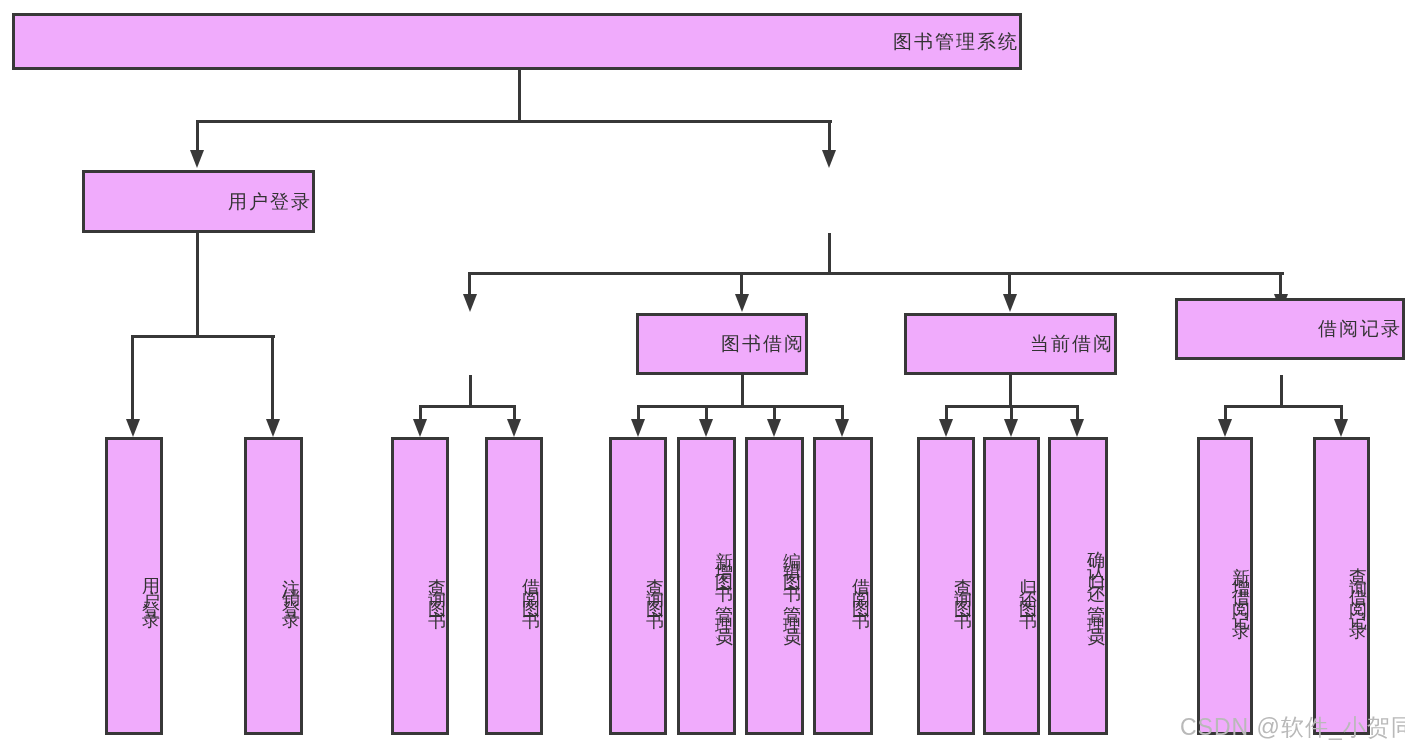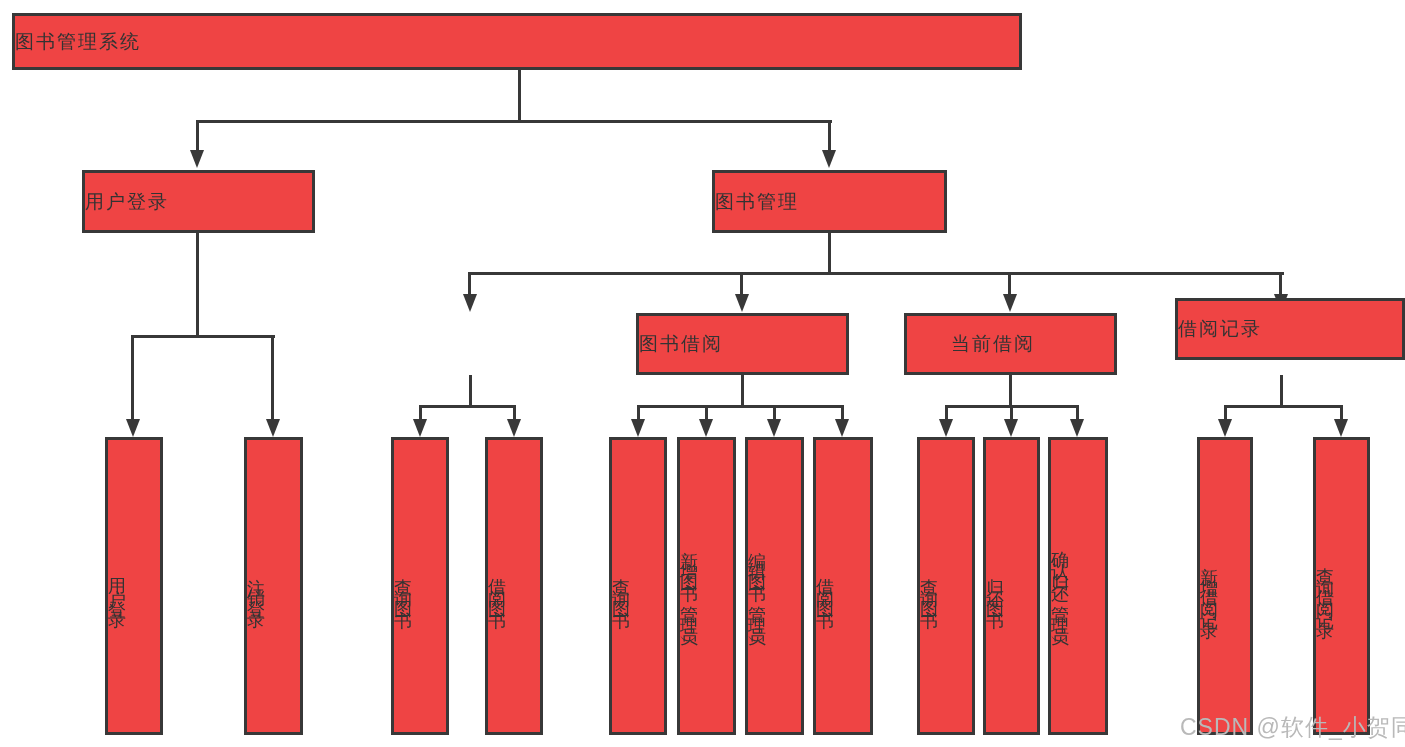--- a/index.html
+++ b/index.html
@@ -2,22 +2,22 @@
 <html><head>
 <meta charset="utf-8">
 <style>
   html,body { margin:0; padding:0; background:#ffffff; }
   .canvas {
     position:relative; width:1405px; height:747px; background:#ffffff;
     font-family:"Liberation Sans", sans-serif; color:#333333; overflow:hidden;
   }
   .box {
     position:absolute; box-sizing:border-box;
-    border:3px solid #383838; background:#ef4444;
-    display:flex; align-items:center; justify-content:flex-start;
+    border:3px solid #383838; background:#f0abfc;
+    display:flex; align-items:center; justify-content:flex-end;
     font-size:19px; letter-spacing:2px; color:#333333;
   }
   .vbox { font-size:18px; letter-spacing:0; }
   .vtext {
     writing-mode:vertical-rl; text-orientation:mixed;
     letter-spacing:11px; line-height:1; font-size:18px; color:#333333;
   }
   .hl { position:absolute; height:3px; background:#383838; }
   .vl { position:absolute; width:3px; background:#383838; }
   .arr {
@@ -95,26 +95,23 @@
   <i class="arr" style="left:1334px;top:419px;"></i>
 
   <div class="box" style="left:12px;top:13px;width:1010px;height:57px;">
     <span>图书管理系统</span>
   </div>
 
   <div class="box" style="left:82px;top:170px;width:233px;height:63px;">
     <span>用户登录</span>
   </div>
 
-  <div class="box" style="left:712px;top:170px;width:235px;height:63px;">
-    <span>图书管理</span>
-  </div>
 
 
-  <div class="box" style="left:636px;top:313px;width:213px;height:62px;">
+  <div class="box" style="left:636px;top:313px;width:172px;height:62px;">
     <span>图书借阅</span>
   </div>
 
   <div class="box" style="left:904px;top:313px;width:213px;height:62px;padding-left:44px;">
     <span>当前借阅</span>
   </div>
 
   <div class="box" style="left:1175px;top:298px;width:230px;height:62px;">
     <span>借阅记录</span>
   </div>

